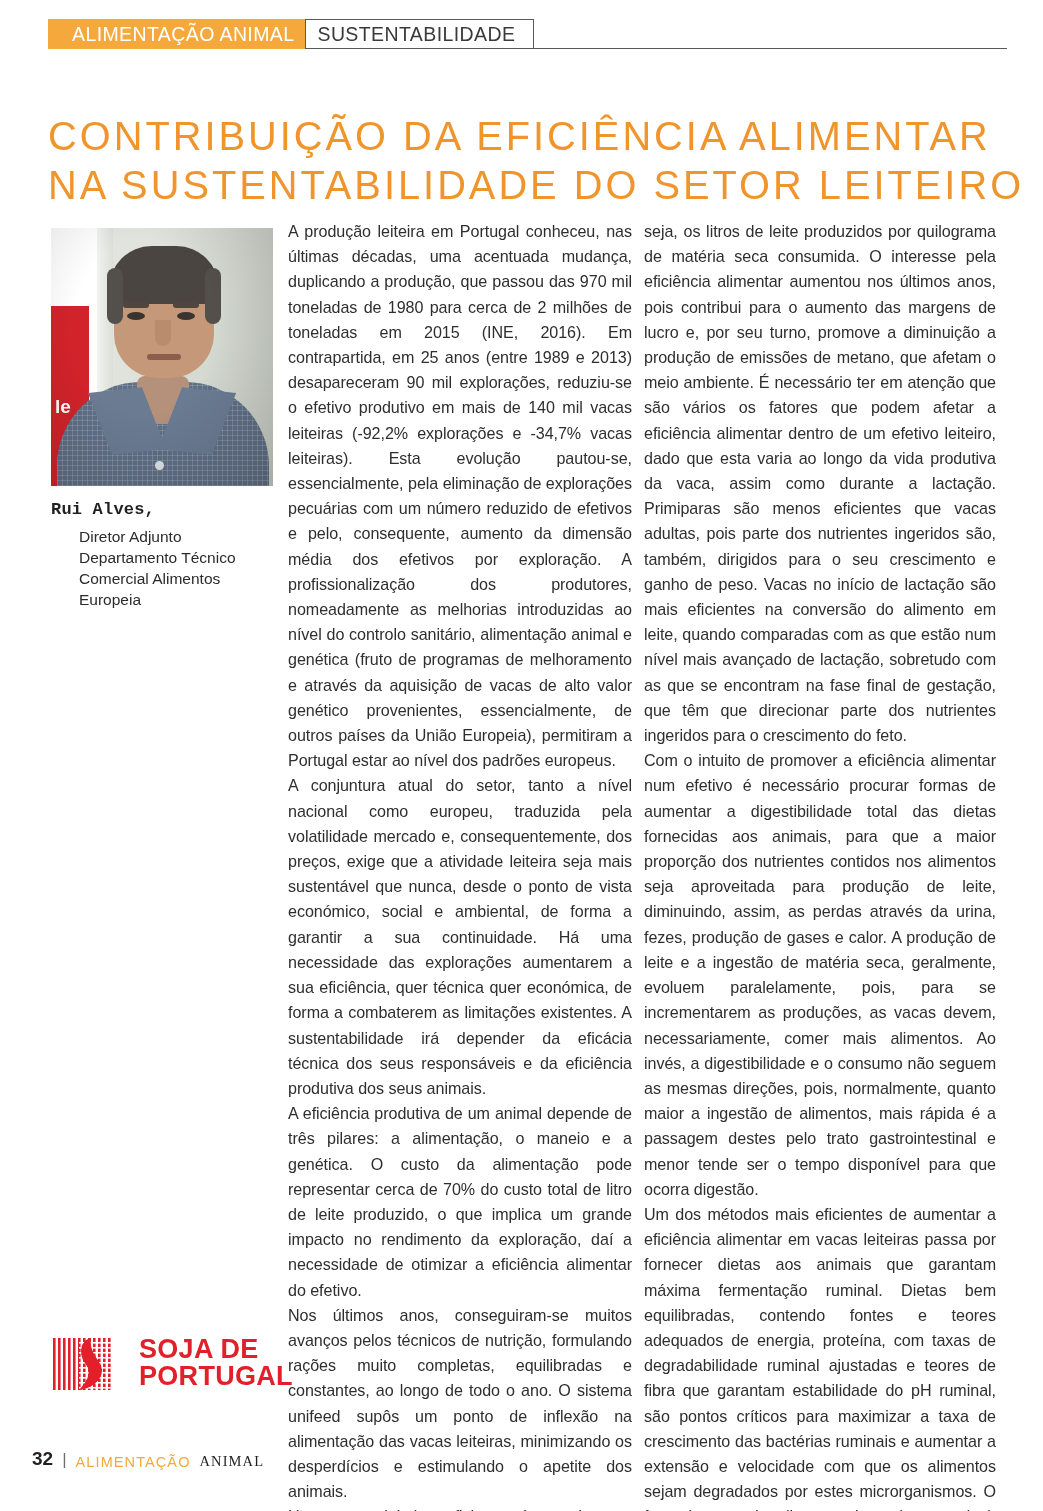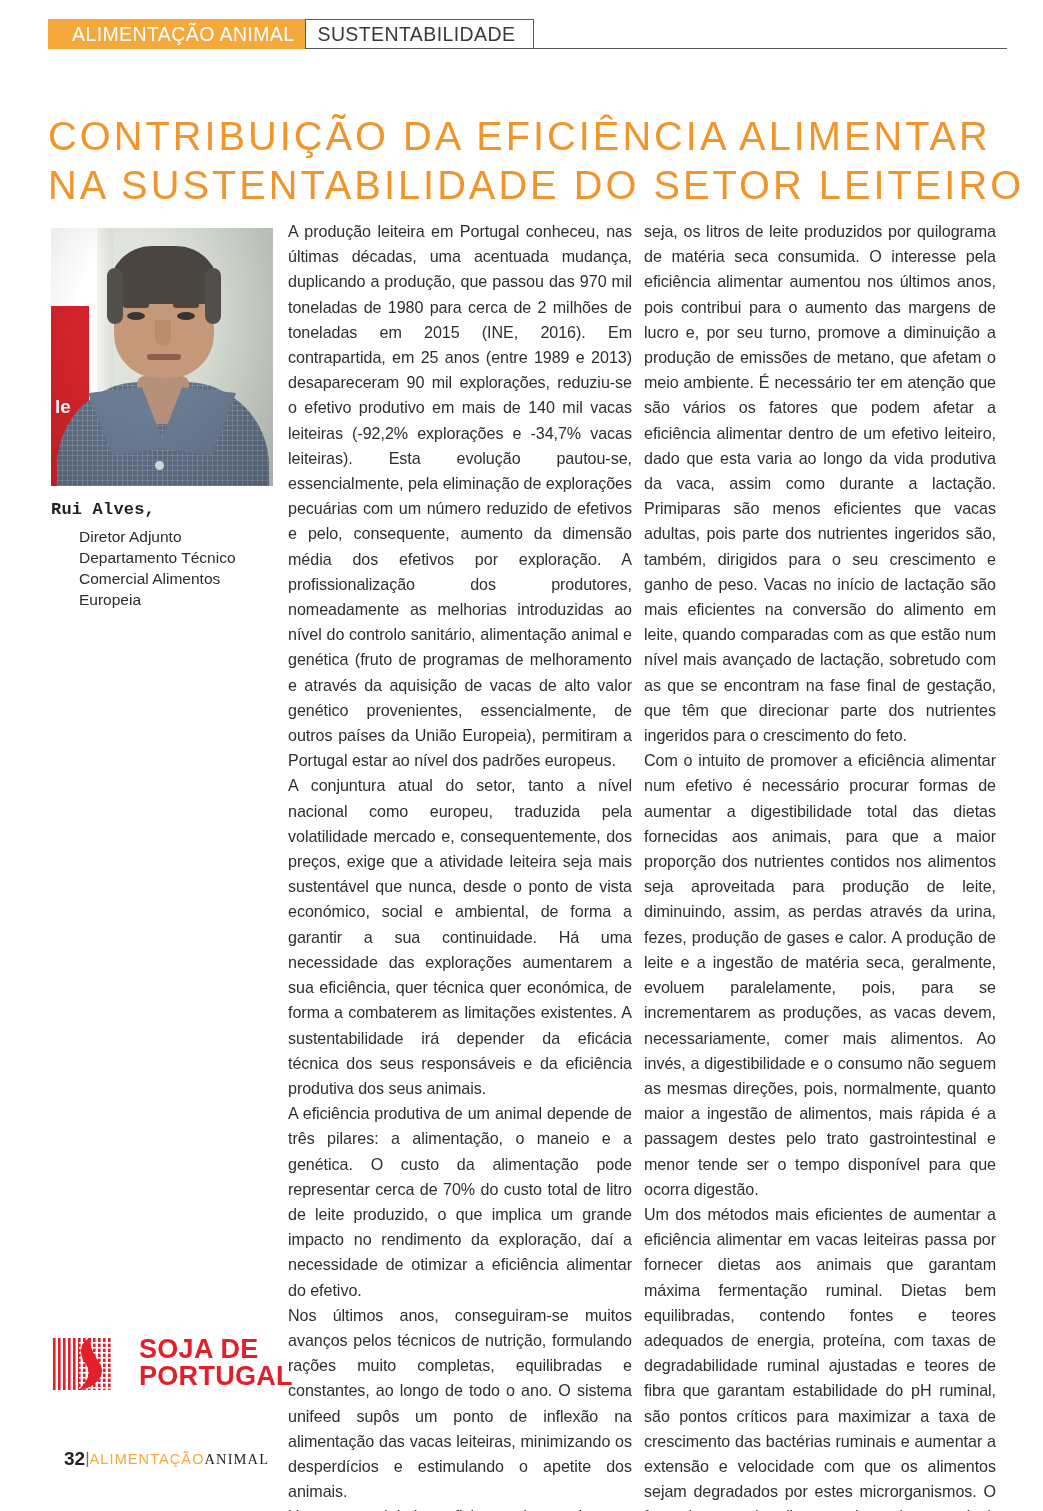--- a/index.html
+++ b/index.html
@@ -283,24 +283,25 @@
     color: #2e2e2e;
     letter-spacing: -0.05px;
   }
   .col p { margin: 0; }
   .col-left  { left: 288px; }
   .col-right { left: 644px; width: 352px; }
 
   
   .footer {
     position: absolute;
-    left: 64px;
+    left: 32px;
     top: 1448px;
     display: flex;
-    align-items: center;
+    align-items: flex-end;
+    gap: 9px;
     font-size: 16px;
   }
   .footer .pg {
     font-weight: bold;
     font-size: 19px;
     color: #231f20;
   }
   .footer .sep { color: #6d6e71; font-size: 17px; }
   .footer .f-orange {
     color: #F5A93C;

